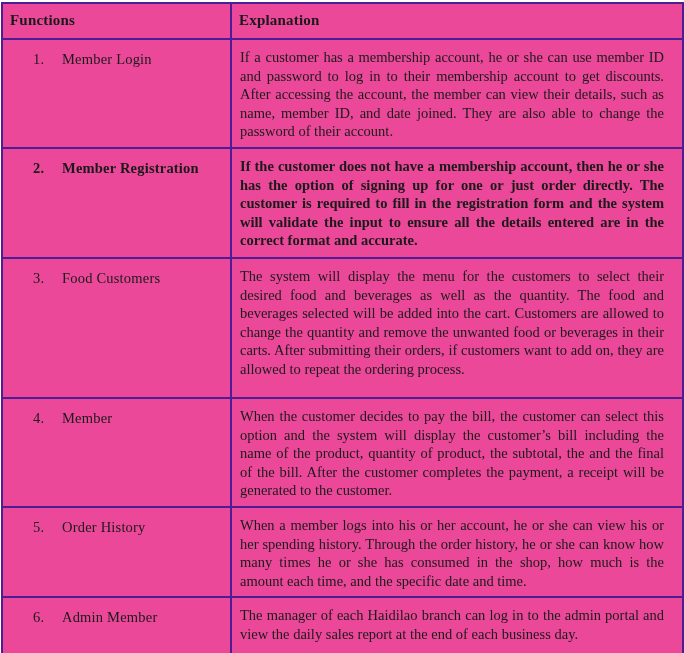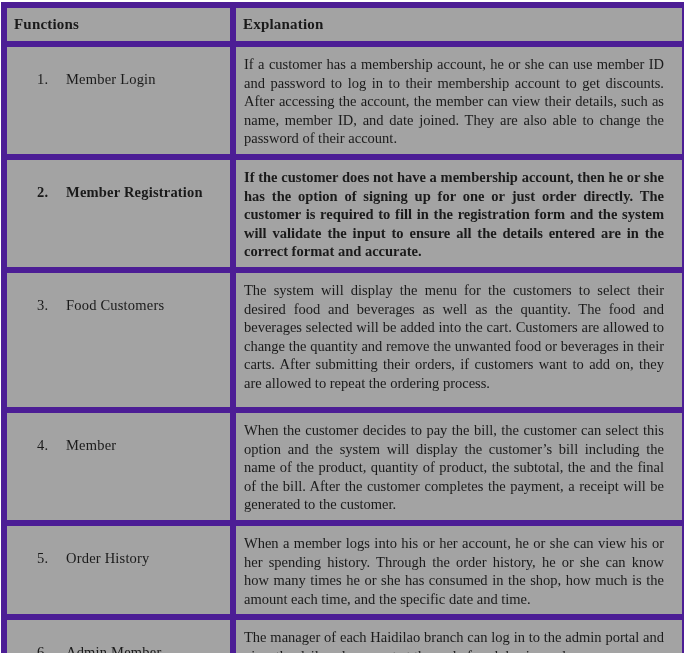--- a/index.html
+++ b/index.html
@@ -17,34 +17,34 @@
   table.functions-table {
     width: 681px;
     margin: 2px 1px;
     border-collapse: collapse;
     table-layout: fixed;
     border: 2px solid #000000;
   }
   col.col-fn { width: 229px; }
   col.col-ex { width: 452px; }
   th, td {
-    border: 6px solid #4c1d95;
+    border: 2px solid #4c1d95;
     vertical-align: top;
-    background: #a3a3a3;
+    background: #ec4899;
   }
   th.hdr-cell {
     text-align: left;
     font-size: 15px;
     font-weight: bold;
     padding: 8px 6px 8px 7px;
     letter-spacing: 0.2px;
   }
   tr.hdr-row { height: 36px; }
   td.fn-cell {
-    padding: 24px 4px 6px 4px;
+    padding: 11px 4px 6px 4px;
     font-size: 14.5px;
     letter-spacing: 0.2px;
     white-space: nowrap;
   }
   .fn-num {
     display: inline-block;
     width: 29px;
     margin-left: 26px;
     text-align: left;
   }

